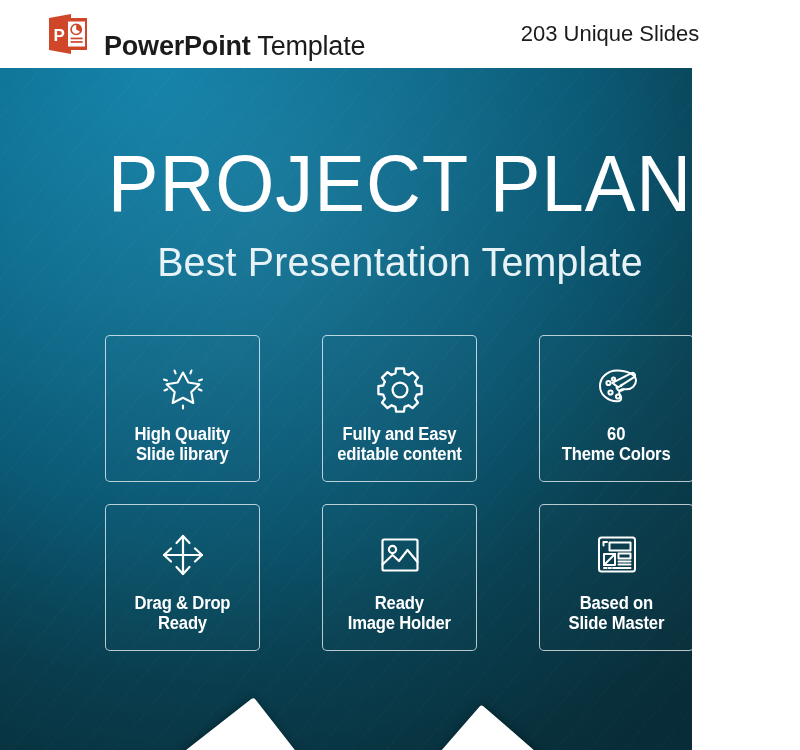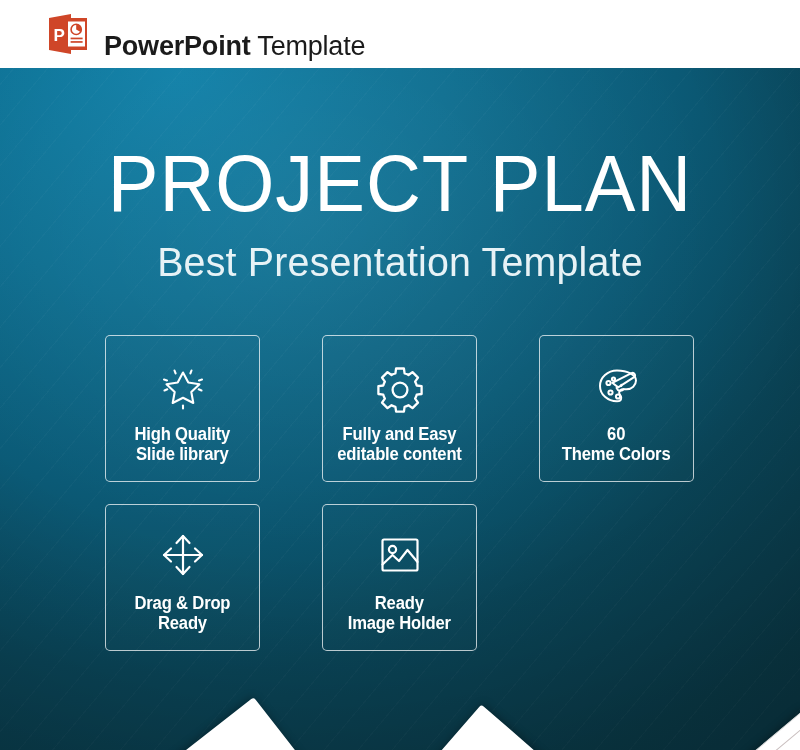--- a/index.html
+++ b/index.html
@@ -62,21 +62,21 @@
     margin-left: 420px;
     font-size: 22px;
     color: #1b1b1b;
     white-space: nowrap;
   }
 
   
   .hero {
     position: absolute;
     left: 0; top: 68px;
-    width: 800px;
+    width: 692px;
     height: 682px;
     overflow: hidden;
     background:
       radial-gradient(120% 120% at 22% 0%, #0f80a8 0%, #0d6e90 28%, #0b5a76 52%, #0a4558 74%, #0a3744 100%);
   }
   
   .hero-texture {
     position: absolute;
     inset: 0;
     background-image: repeating-linear-gradient(
@@ -237,20 +237,21 @@
           <path d="M30.2 17.4 L30.2 12.3 A5.1 5.1 0 0 1 34.6 19.9 Z" fill="#cf4628"></path>
 
           <rect x="24.6" y="25.6" width="12" height="1.7" fill="#cf4628"></rect>
           <rect x="24.6" y="29.1" width="12" height="1.7" fill="#cf4628"></rect>
 
           <text x="13.2" y="28.5" font-family="Liberation Sans, sans-serif" font-size="17" font-weight="bold" fill="#ffffff" text-anchor="middle">P</text>
         </svg>
       </span>
       <span class="brand-text"><span class="bold">PowerPoint</span><span class="light"> Template</span></span>
     </div>
+    <div class="slides-count">203 Unique Slides</div>
   </div>
 
   <div class="hero">
     <div class="hero-texture"></div>
     <div class="hero-vignette"></div>
 
     <div class="hero-title">PROJECT PLAN</div>
     <div class="hero-subtitle">Best Presentation Template</div>
 
     <div class="feature-grid">
@@ -330,20 +331,41 @@
             <circle cx="21.5" cy="23.5" r="3.6"></circle>
             <path d="M11.5 38.5 L21.5 29 L28 35 L36.5 24 L46.5 36"></path>
           </svg>
         </div>
         <div class="feature-label">
           <span>Ready</span>
           <span class="l2">Image Holder</span>
         </div>
       </div>
 
+      <div class="feature-card">
+        <div class="feature-icon">
+          <svg width="58" height="58" viewBox="0 0 58 58" fill="none" stroke="#ffffff" stroke-width="2" stroke-linecap="round" stroke-linejoin="round">
+            <rect x="11" y="11.5" width="36" height="34" rx="2.5"></rect>
+            <path d="M15.5 19.5 L15.5 16 L19 16"></path>
+            <rect x="21.5" y="16.5" width="21" height="8"></rect>
+            <rect x="16" y="28" width="11" height="11"></rect>
+            <path d="M16 39 L27 28"></path>
+            <rect x="30.5" y="27.5" width="12" height="5"></rect>
+            <path d="M30.5 35.5 L42.5 35.5"></path>
+            <path d="M30.5 38.5 L42.5 38.5"></path>
+            <path d="M16 42 L18.5 42"></path>
+            <path d="M20.5 42 L23 42"></path>
+            <path d="M25 42 L42.5 42"></path>
+          </svg>
+        </div>
+        <div class="feature-label">
+          <span>Based on</span>
+          <span class="l2">Slide Master</span>
+        </div>
+      </div>
 
     </div>
 
     <div class="slide-peek peek-left">
       <div class="peek-line">Write Y</div>
       <div class="peek-line">Gre</div>
     </div>
     <div class="slide-peek peek-mid"></div>
     <div class="slide-peek peek-right">
       <div class="peek-right-inner"></div>

